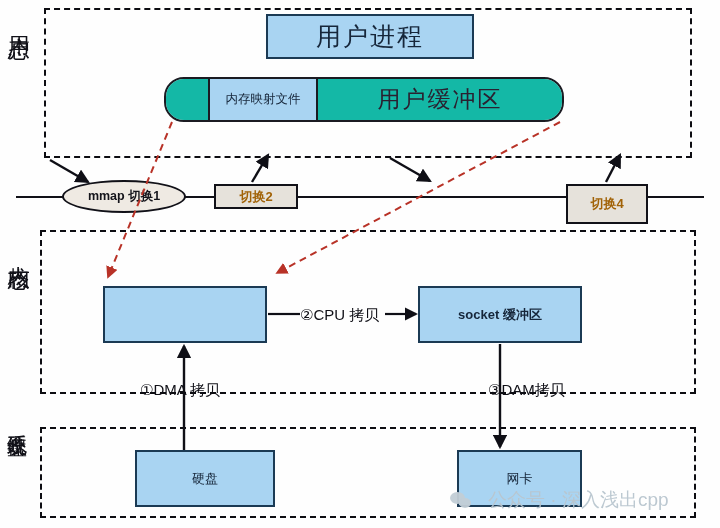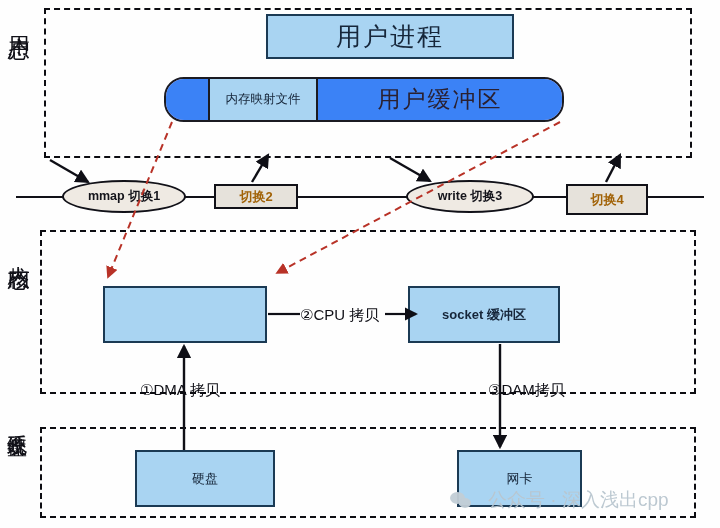--- a/index.html
+++ b/index.html
@@ -77,21 +77,21 @@
     overflow: hidden;
     background: #f9c6cf;
   }
   .strip-seg {
     display: flex;
     align-items: center;
     justify-content: center;
     box-sizing: border-box;
     height: 100%;
   }
-  .seg-pink { background: #3b82f6; }
+  .seg-pink { background: #14b8a6; }
   .seg-blue {
     background: #a9d4f2;
     border-left: 2px solid #1b1b22;
     border-right: 2px solid #1b1b22;
     font-size: 12.5px;
     color: #16263a;
   }
   .seg-big {
     font-size: 23px;
     letter-spacing: 2px;
@@ -182,21 +182,21 @@
 <div id="stage">
 
   <div class="zone-label" style="left:6px; top:18px;">用户态</div>
 
   <div class="zone-label" style="left:6px; top:248px;">内核态</div>
 
   <div class="zone-label" style="left:6px; top:418px; font-size:20px;">系统硬盘</div>
 
   <div class="region" style="left:44px; top:8px; width:648px; height:150px;"></div>
 
-  <div class="box blue-light" style="left:266px; top:14px; width:248px; height:45px;">
+  <div class="box blue-light" style="left:266px; top:14px; width:208px; height:45px;">
     <span class="box-title">用户进程</span>
   </div>
 
   <div class="strip" style="left:164px; top:77px; width:400px; height:45px;">
     <div class="strip-seg seg-pink" style="width:42px;"></div>
     <div class="strip-seg seg-blue" style="width:110px;">
       <span>内存映射文件</span>
     </div>
     <div class="strip-seg seg-pink" style="flex:1 1 auto;">
       <span class="seg-big">用户缓冲区</span>
@@ -206,36 +206,33 @@
   <div class="divider" style="left:16px; top:196px; width:688px;"></div>
 
   <div class="switch-ellipse" style="left:62px; top:180px; width:124px; height:33px;">
     <span>mmap 切换1</span>
   </div>
 
   <div class="switch-rect" style="left:214px; top:184px; width:84px; height:25px;">
     <span>切换2</span>
   </div>
 
-  <div class="switch-ellipse" style="left:406px; top:180px; width:128px; height:33px;">
-    <span>write 切换3</span>
-  </div>
-
-  <div class="switch-rect" style="left:566px; top:184px; width:82px; height:31px;">
+
+  <div class="switch-rect" style="left:566px; top:184px; width:82px; height:40px;">
     <span>切换4</span>
   </div>
 
   <div class="region" style="left:40px; top:230px; width:656px; height:164px;"></div>
 
   <div class="box blue-light" style="left:103px; top:286px; width:164px; height:57px;">
     <div class="box-lbl-2">
     </div>
   </div>
 
-  <div class="box blue-light" style="left:408px; top:286px; width:152px; height:57px;">
+  <div class="box blue-light" style="left:418px; top:286px; width:164px; height:57px;">
     <span class="box-lbl mono-b">socket 缓冲区</span>
   </div>
 
   <div class="annot" style="left:300px; top:306px;">②CPU 拷贝</div>
 
   <div class="annot" style="left:140px; top:381px;">①DMA 拷贝</div>
 
   <div class="annot" style="left:488px; top:381px;">③DAM拷贝</div>
 
   <div class="region" style="left:40px; top:427px; width:656px; height:91px;"></div>

